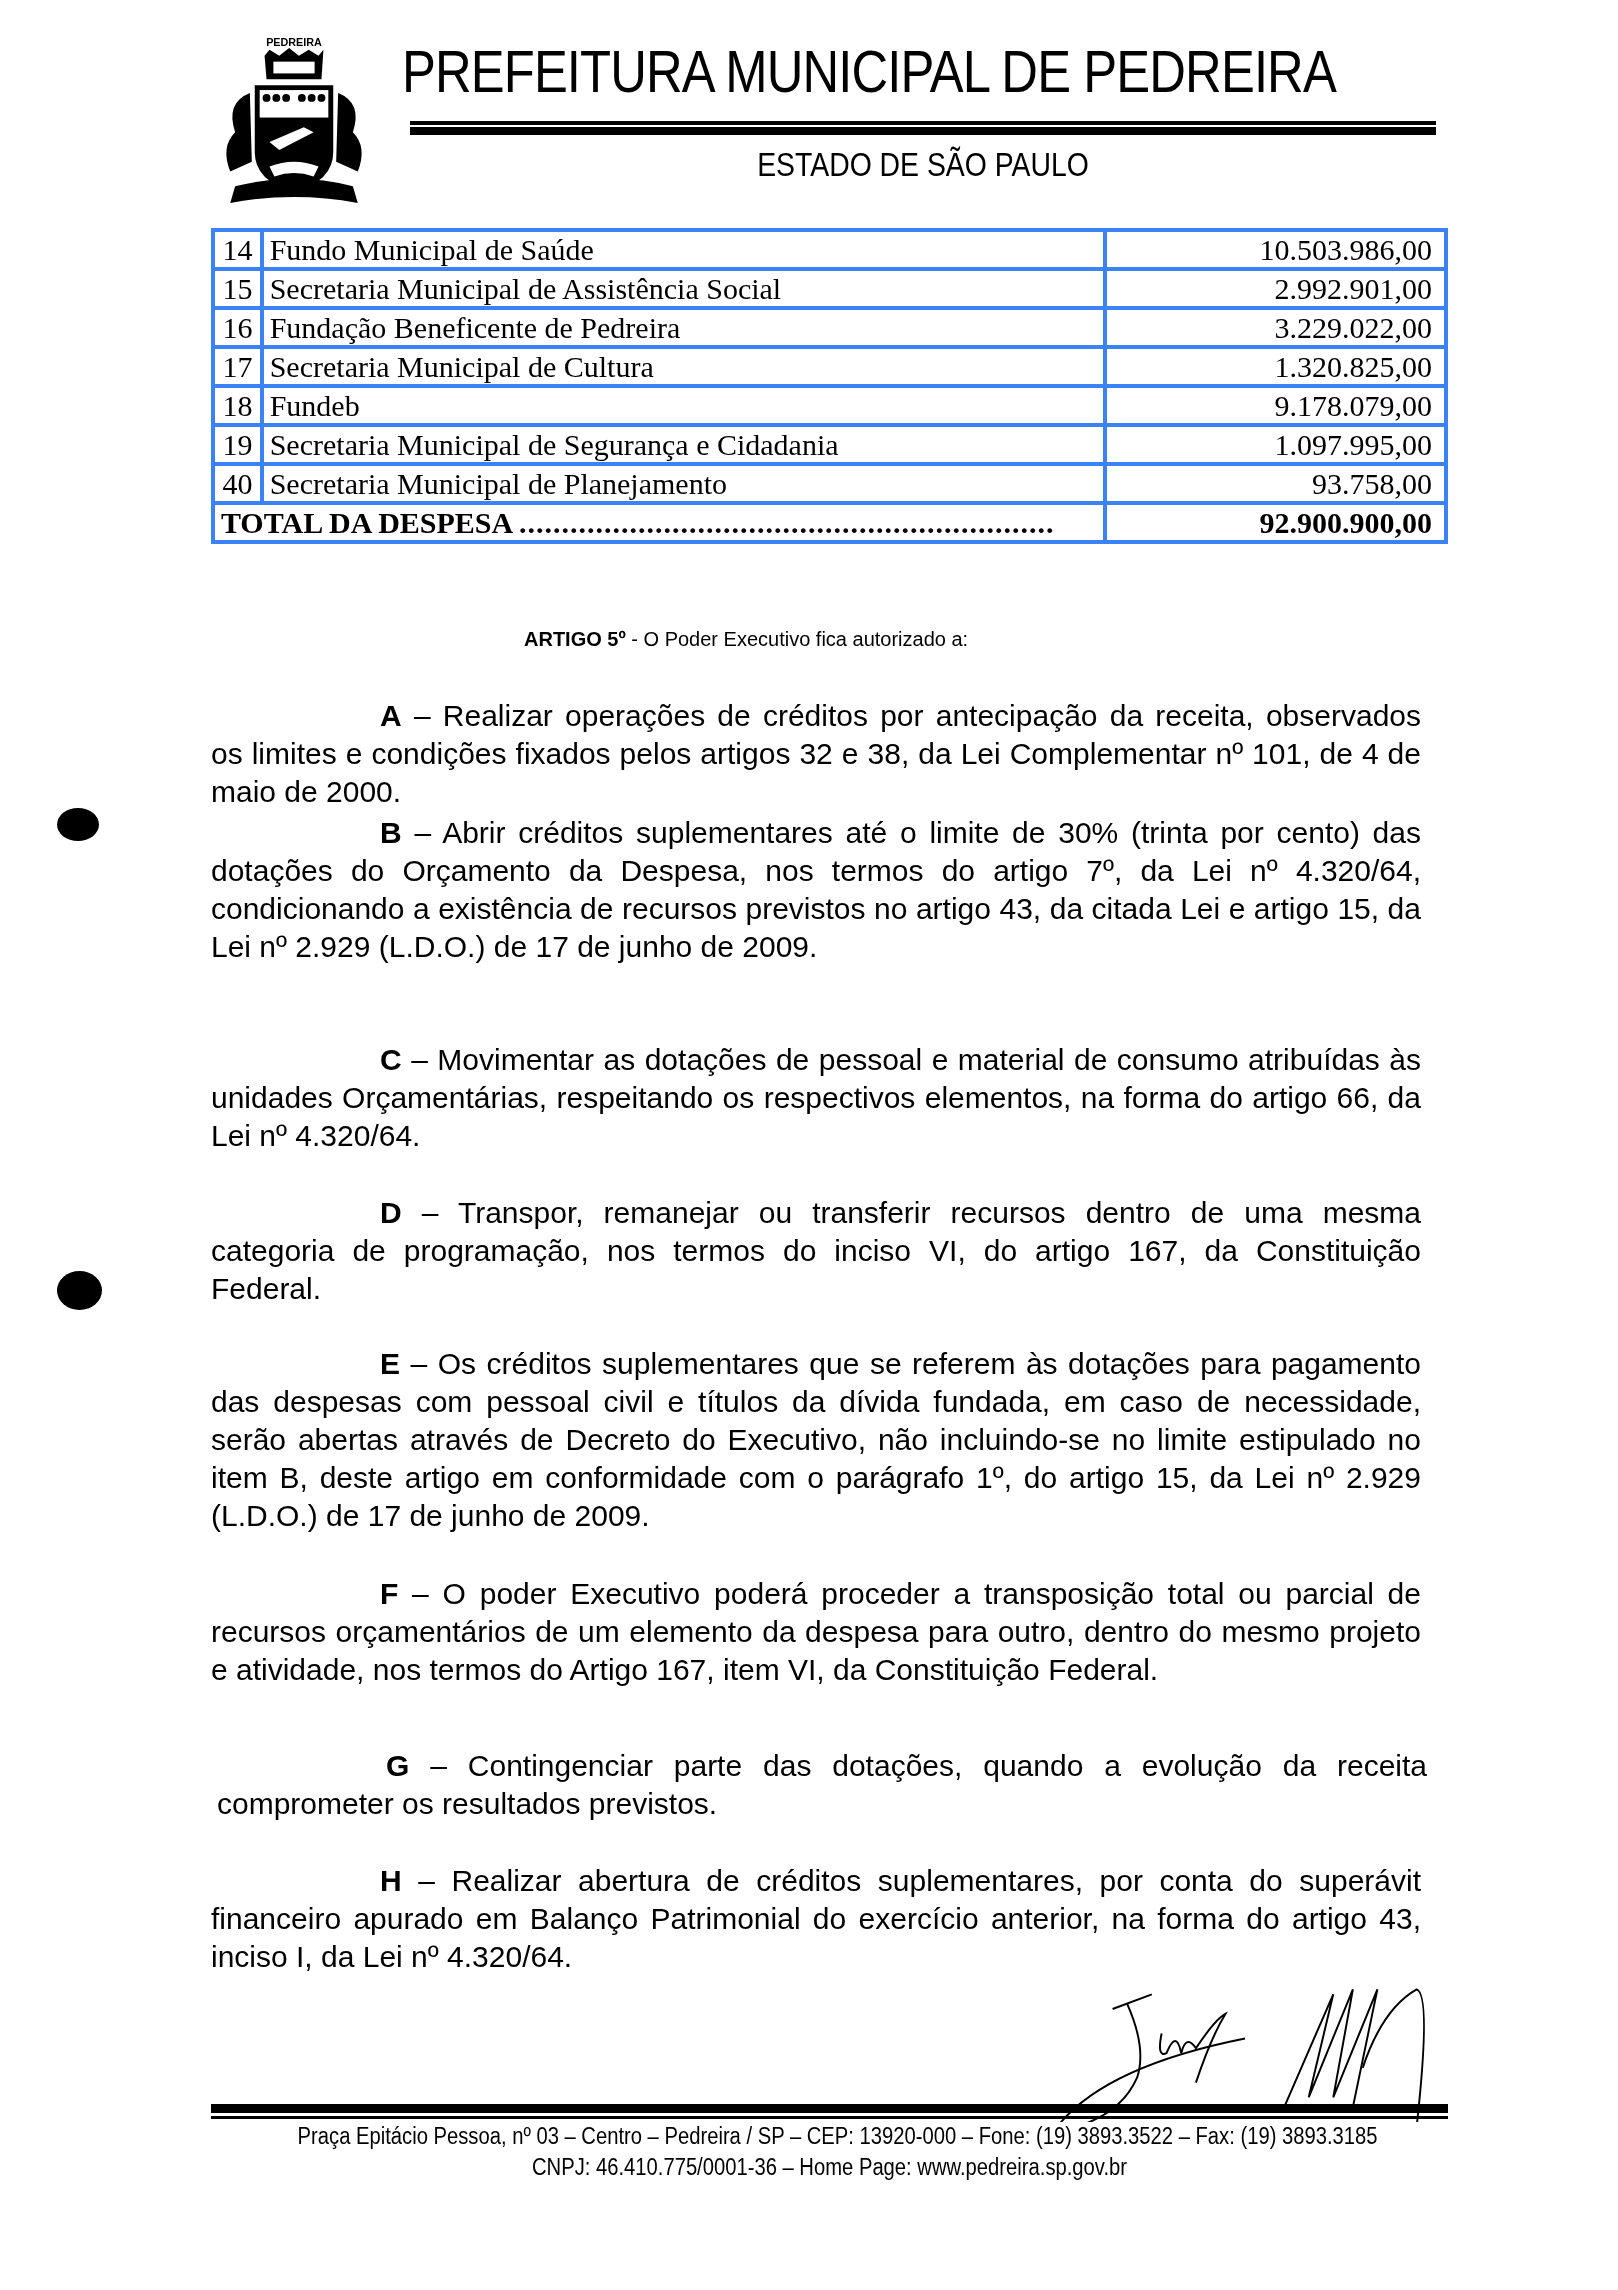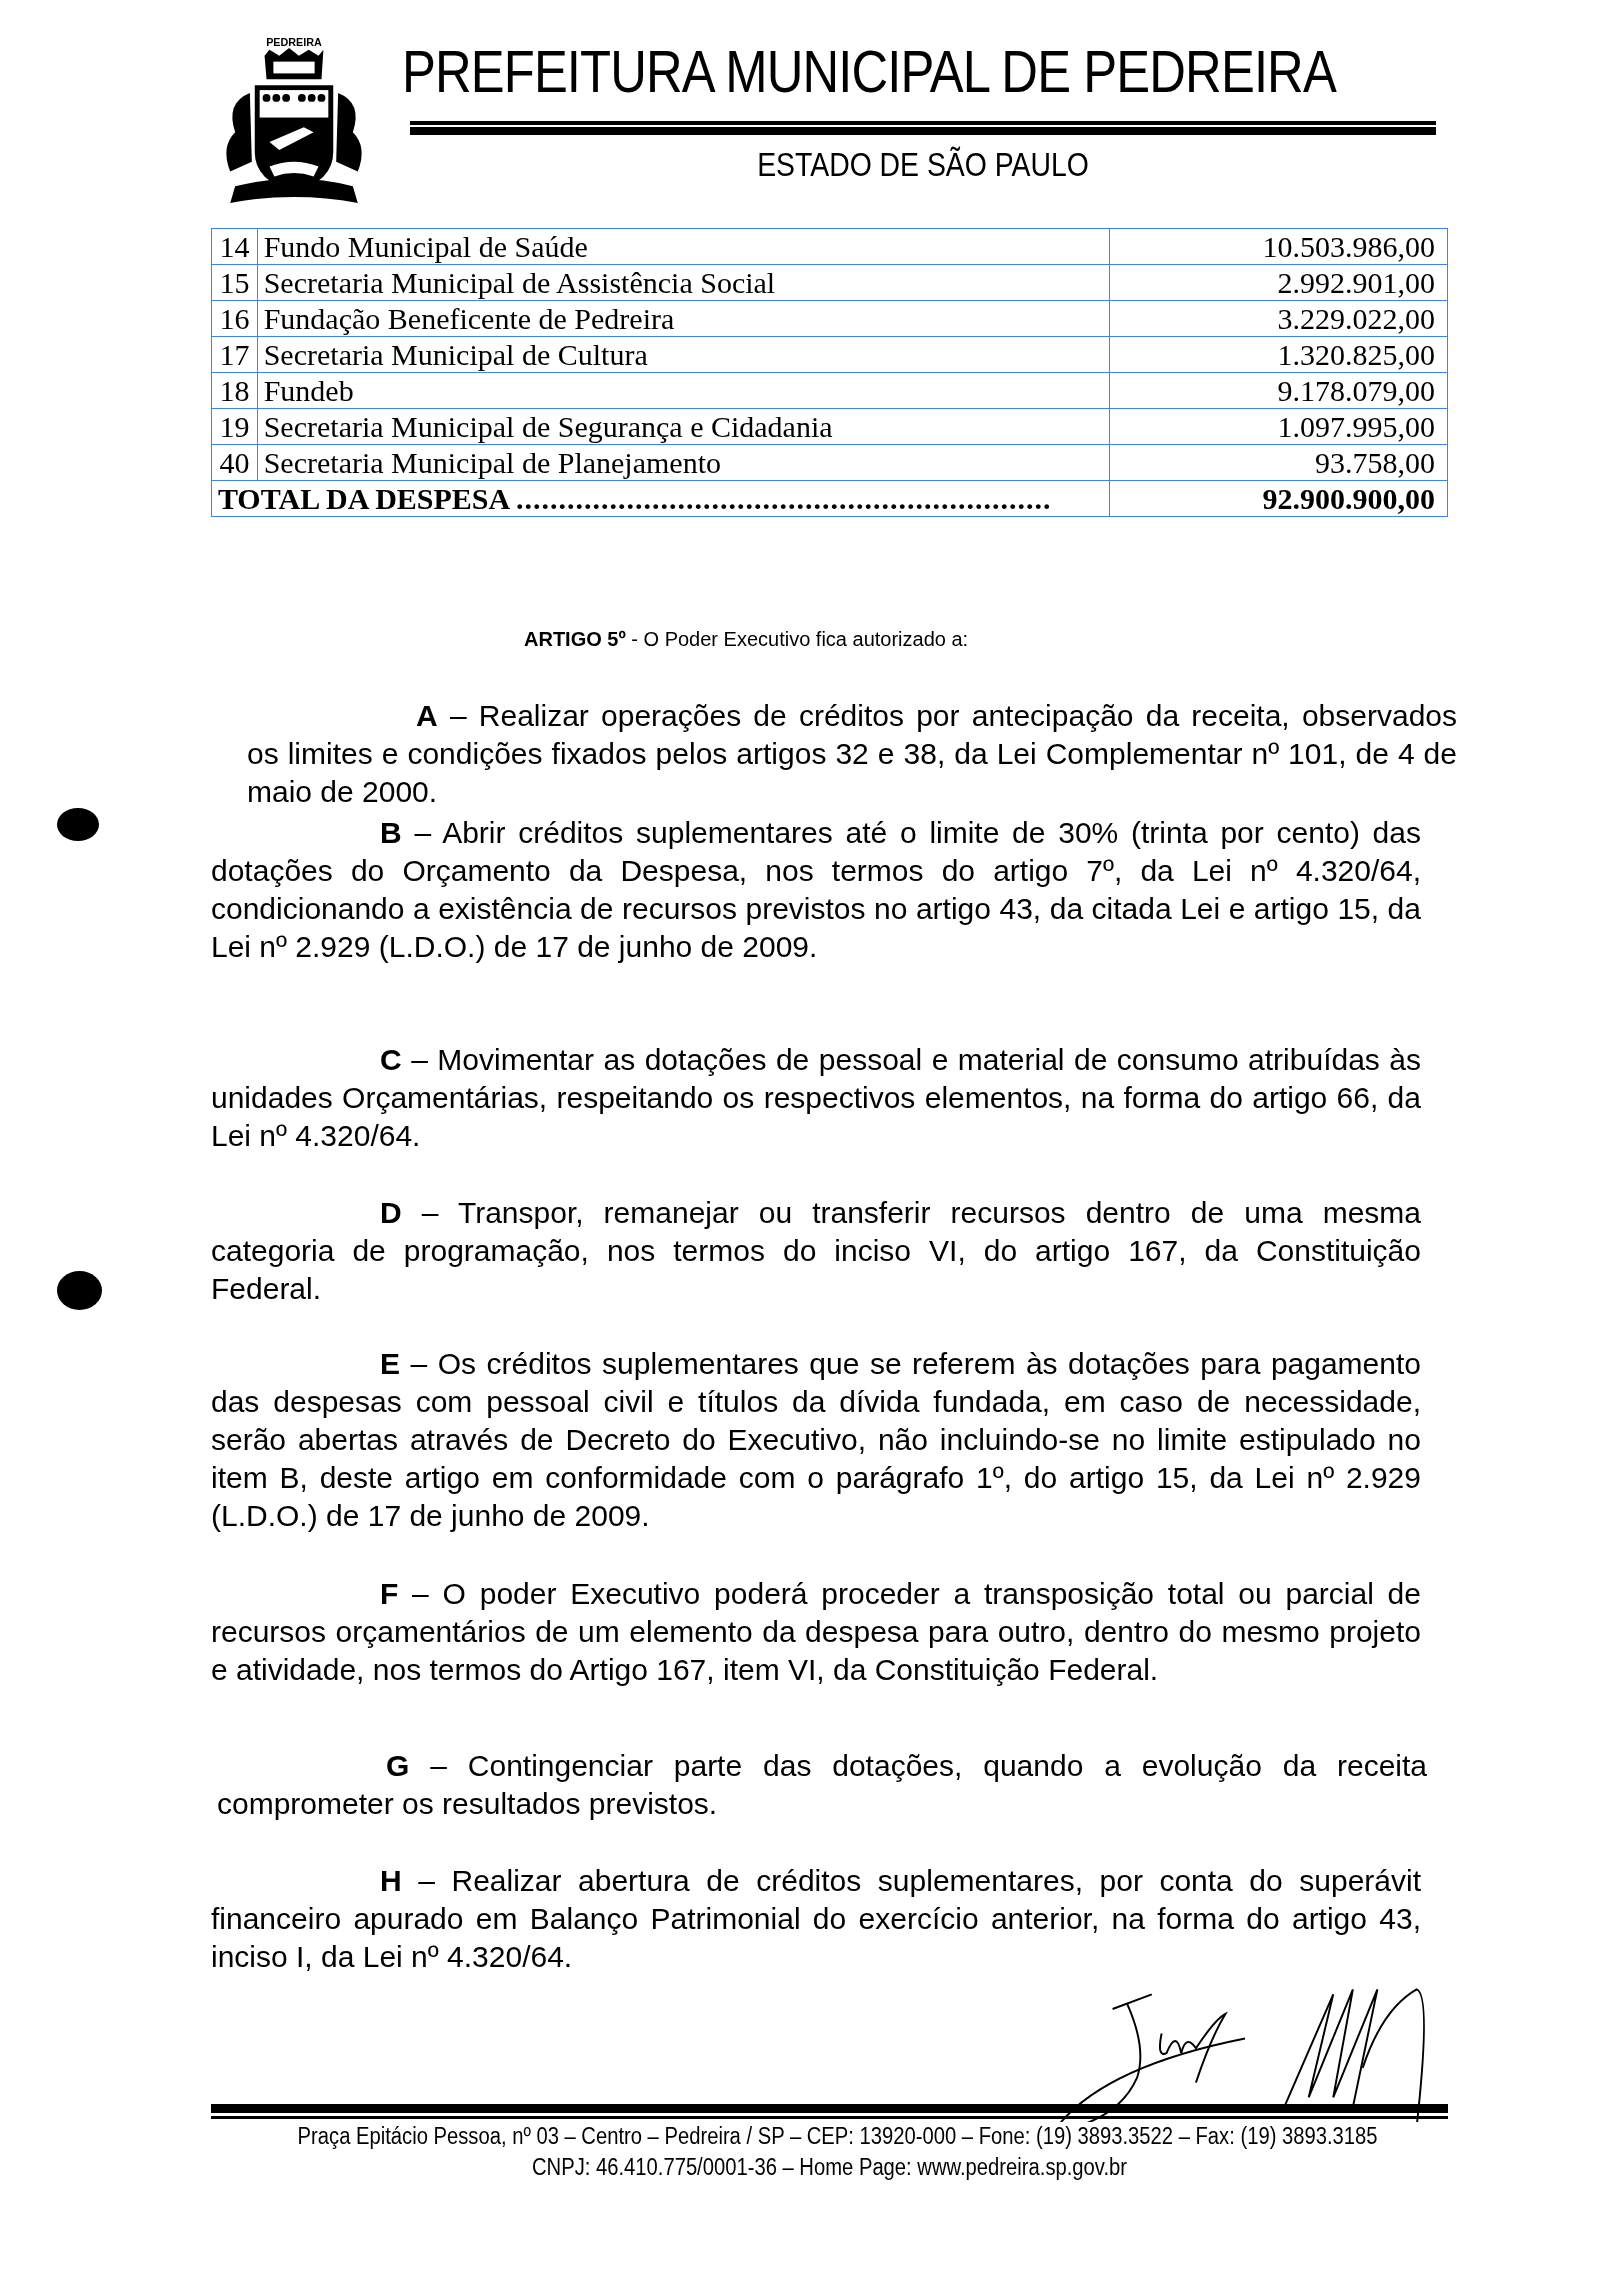--- a/index.html
+++ b/index.html
@@ -18,21 +18,21 @@
   .rule-thick { left: 410px; top: 127px; width: 1026px; height: 7.8px; background: #000; }
   .subtitle {
     left: 410px; top: 145px; width: 1026px; text-align: center;
     font-family: "Liberation Sans", sans-serif; font-size: 33px; line-height: 39px;
     transform: scaleX(0.86); transform-origin: center top;
   }
 
   
   .tbl { left: 211px; top: 228px; width: 1237px; border-collapse: collapse;
          font-family: "Liberation Serif", serif; font-size: 30px; }
-  .tbl td { border: 1px solid #3b82f6; height: 35px; padding: 0 5.9px; line-height: 35px; white-space: nowrap; margin-left: 12px; }
+  .tbl td { border: 4px solid #3b82f6; height: 35px; padding: 0 5.9px; line-height: 35px; white-space: nowrap; margin-left: 12px; }
   .tbl td.num { width: 37px; text-align: center; padding: 0 3.9px; }
   .tbl td.val { width: 319px; text-align: right; padding-right: 12px; }
   .tbl tr.total td { font-weight: bold; }
   .dots { font-weight: bold; letter-spacing: 1px; }
 
   
   .body {
     left: 211px; width: 1210px;
     font-family: "Liberation Sans", sans-serif; font-size: 30px; line-height: 38px;
     text-align: justify;
@@ -137,21 +137,21 @@
       </td>
       <td class="val">92.900.900,00</td>
     </tr>
   </tbody>
 </table>
 
 <div class="abs artigo">
   <b>ARTIGO 5º</b><span> - O Poder Executivo fica autorizado a:</span>
 </div>
 
-<div class="abs body" style="top:697px;margin-left:36px;">
+<div class="abs body" style="top:697px;">
   <p><b>A</b><span> – </span><span>Realizar operações de créditos por antecipação da receita, observados os limites e condições fixados pelos artigos 32 e 38, da Lei Complementar nº 101, de 4 de maio de 2000.</span></p>
 </div>
 <div class="abs body" style="top:814px;">
   <p><b>B</b><span> – </span><span>Abrir créditos suplementares até o limite de 30% (trinta por cento) das dotações do Orçamento da Despesa, nos termos do artigo 7º, da Lei nº 4.320/64, condicionando a existência de recursos previstos no artigo 43, da citada Lei e artigo 15, da Lei nº 2.929 (L.D.O.) de 17 de junho de 2009.</span></p>
 </div>
 <div class="abs body" style="top:1041px;">
   <p><b>C</b><span> – </span><span>Movimentar as dotações de pessoal e material de consumo atribuídas às unidades Orçamentárias, respeitando os respectivos elementos, na forma do artigo 66, da Lei nº 4.320/64.</span></p>
 </div>
 <div class="abs body" style="top:1194px;">
   <p><b>D</b><span> – </span><span>Transpor, remanejar ou transferir recursos dentro de uma mesma categoria de programação, nos termos do inciso VI, do artigo 167, da Constituição Federal.</span></p>

